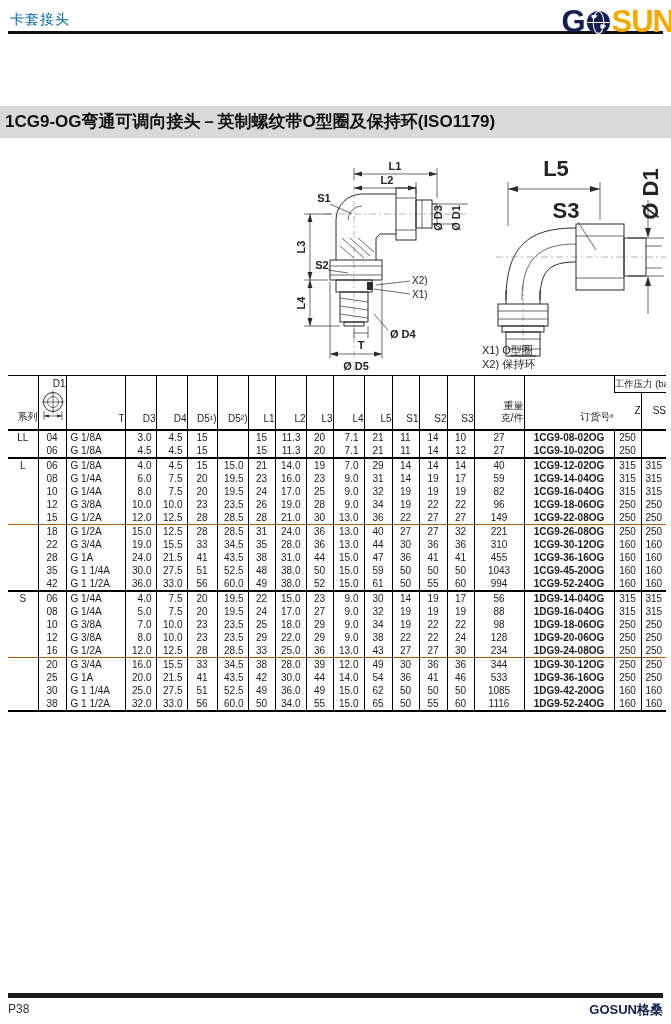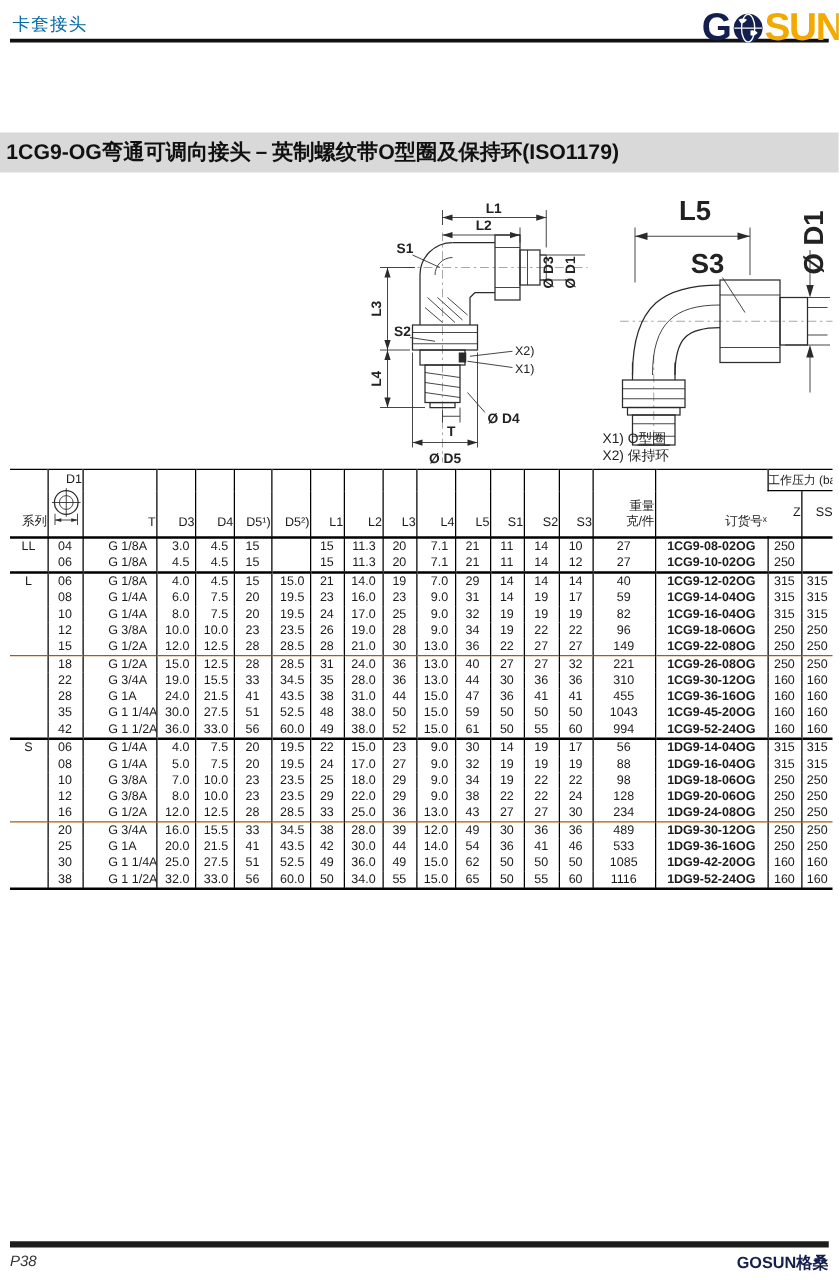--- a/index.html
+++ b/index.html
@@ -42,28 +42,28 @@
   th:first-child, td:first-child { border-left:none; }
   thead { border-bottom:2px solid #000; }
   th { font-weight:normal; text-align:right; vertical-align:bottom; padding-bottom:5px; }
   th.top { vertical-align:top; padding-top:2px; padding-bottom:0; }
   th.pressure { height:17px; border-bottom:1px solid #000; font-size:9.5px;
                 vertical-align:middle; padding:0; }
   tr.subhead th { height:37px; vertical-align:middle; padding-bottom:0; }
   tbody td { height:13px; line-height:13px; text-align:center; }
   tbody tr.sep-group td { border-top:2px solid #000; }
   tbody tr.sep-sub td   { border-top:1px solid #a16207; }
-  td.c2 { text-align:left; padding-left:20px;margin-top:21px; }
+  td.c2 { text-align:left; padding-left:4px;margin-top:21px; }
   td.c3, td.c4, td.c6 { text-align:right; padding-right:4px; }
   td.c8, td.c10 { text-align:right; padding-right:5px; }
   td.c16 { font-weight:bold; }
   .wcell div { line-height:12px; }
   
   .foot-bar { position:absolute; top:993px; left:8px; width:655px; height:5px; background:#1c1c1c; }
-  .foot-page { position:absolute; top:1002px; left:8px; font-size:12px; color:#333;font-style:italic; }
+  .foot-page { position:absolute; top:1002px; left:8px; font-size:12px; color:#333; }
   .foot-brand { position:absolute; top:1001px; right:8px; font-size:13px; font-weight:bold; color:#141f4e; }
 </style>
 </head>
 <body>
 
 <div class="hdr-left">卡套接头</div>
 <div class="hdr-rule"></div>
 <div class="logo">
   <span class="logo-g">G</span>
   <svg class="globe" viewBox="0 0 26 26">
@@ -616,21 +616,21 @@
           <td class="c5">33</td>
           <td class="c6">34.5</td>
           <td class="c7">38</td>
           <td class="c8">28.0</td>
           <td class="c9">39</td>
           <td class="c10">12.0</td>
           <td class="c11">49</td>
           <td class="c12">30</td>
           <td class="c13">36</td>
           <td class="c14">36</td>
-          <td class="c15">489</td>
+          <td class="c15">344</td>
           <td class="c16">1DG9-30-12OG</td>
           <td class="c17">250</td>
           <td class="c18">250</td>
         </tr>
         <tr>
           <td class="c0"></td>
           <td class="c1">25</td>
           <td class="c2">G 1A</td>
           <td class="c3">20.0</td>
           <td class="c4">21.5</td>

